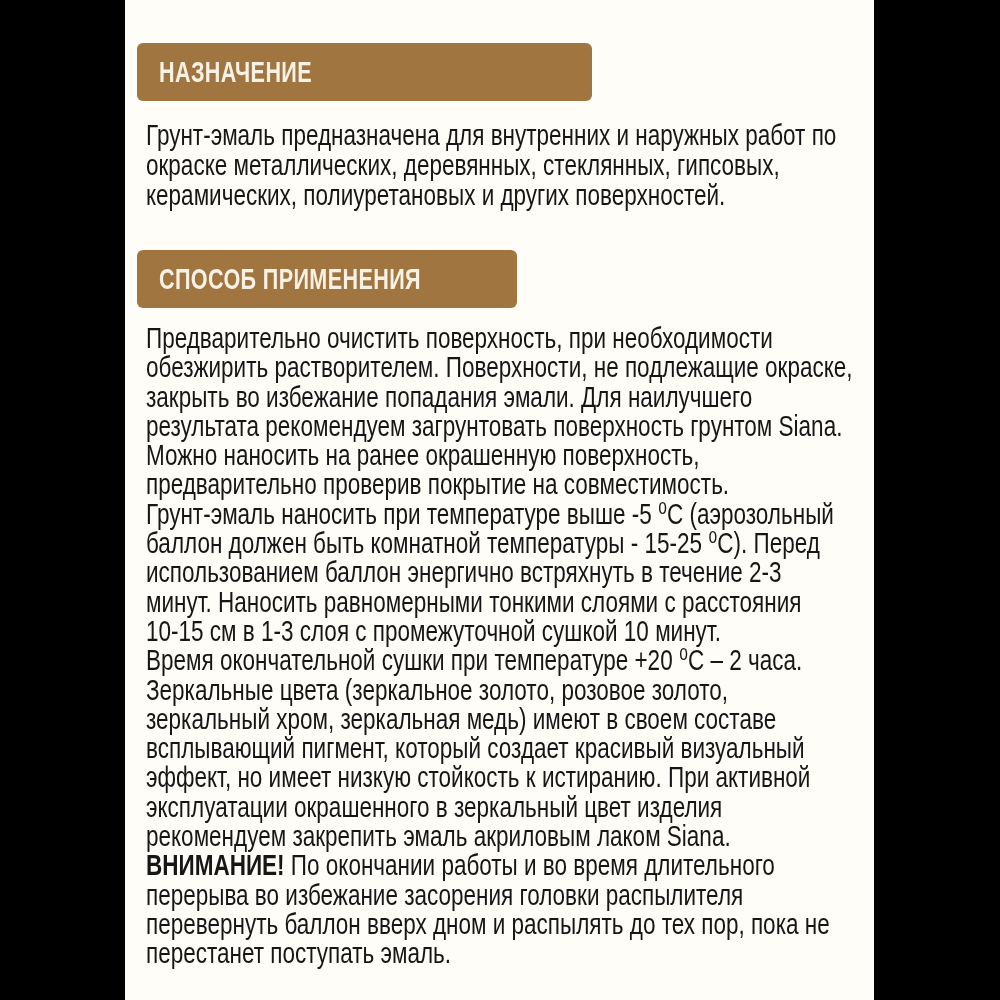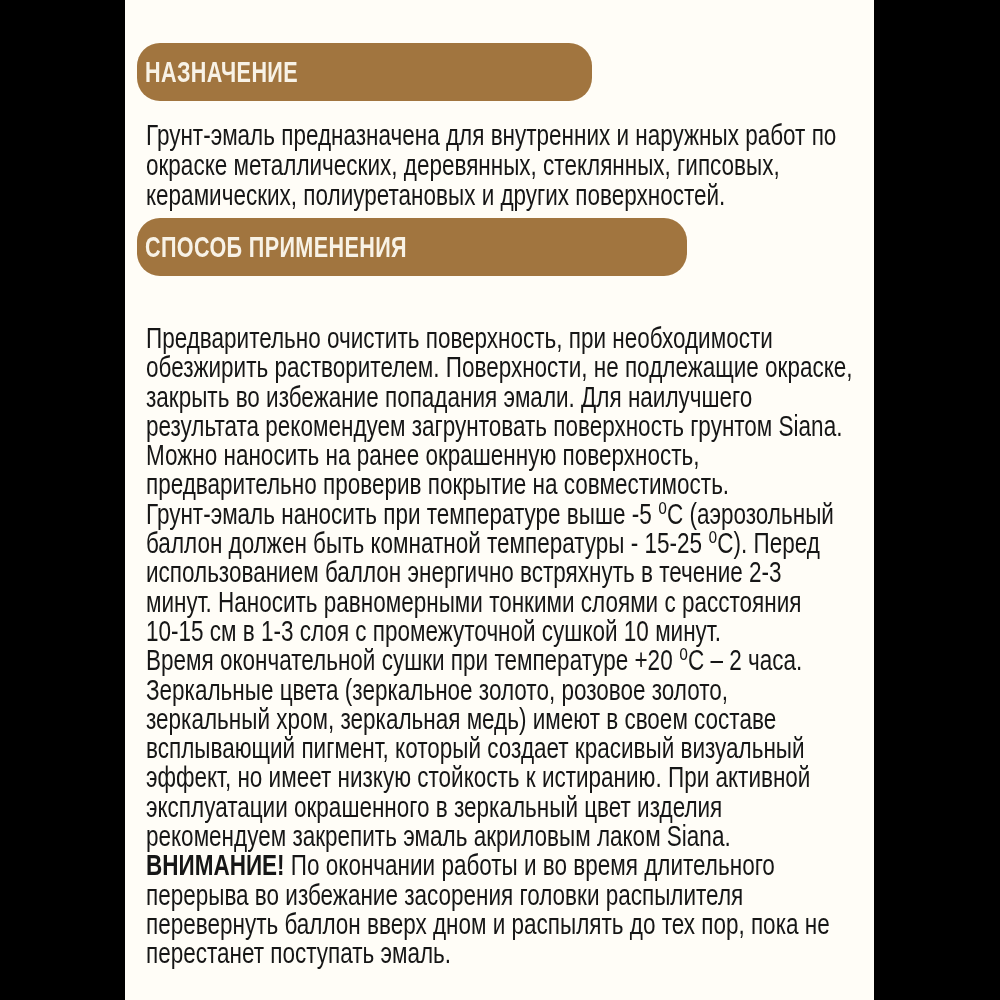--- a/index.html
+++ b/index.html
@@ -18,25 +18,25 @@
   }
   .frame-bar{position:absolute;top:0;height:1000px;background:var(--frame);}
   .frame-bar.left{left:0;width:125px;}
   .frame-bar.right{left:874px;width:126px;}
   .panel{
     position:absolute;left:125px;top:0;width:749px;height:1000px;
     background:var(--pagebg);overflow:hidden;
   }
   .banner{
     position:absolute;left:12px;height:58px;background:var(--accent);
-    border-radius:23px;display:flex;align-items:center;padding-left:8px;
+    border-radius:6px;display:flex;align-items:center;padding-left:22px;
     box-sizing:border-box;
   }
   .banner.b1{top:43px;width:455px;}
-  .banner.b2{top:218px;width:550px;}
+  .banner.b2{top:250px;width:380px;}
   .htext{
     font-weight:700;font-size:30px;letter-spacing:0.5px;color:var(--headingink);
     transform:scaleX(0.72);transform-origin:0 50%;white-space:nowrap;
   }
   .para{position:absolute;left:21px;width:900px;}
   .para.p1{top:120px;}
   .para.p1 .line{line-height:30px;}
   .para.p2{top:323px;}
   .para.p2 .line{line-height:29.3px;}
   .line{

